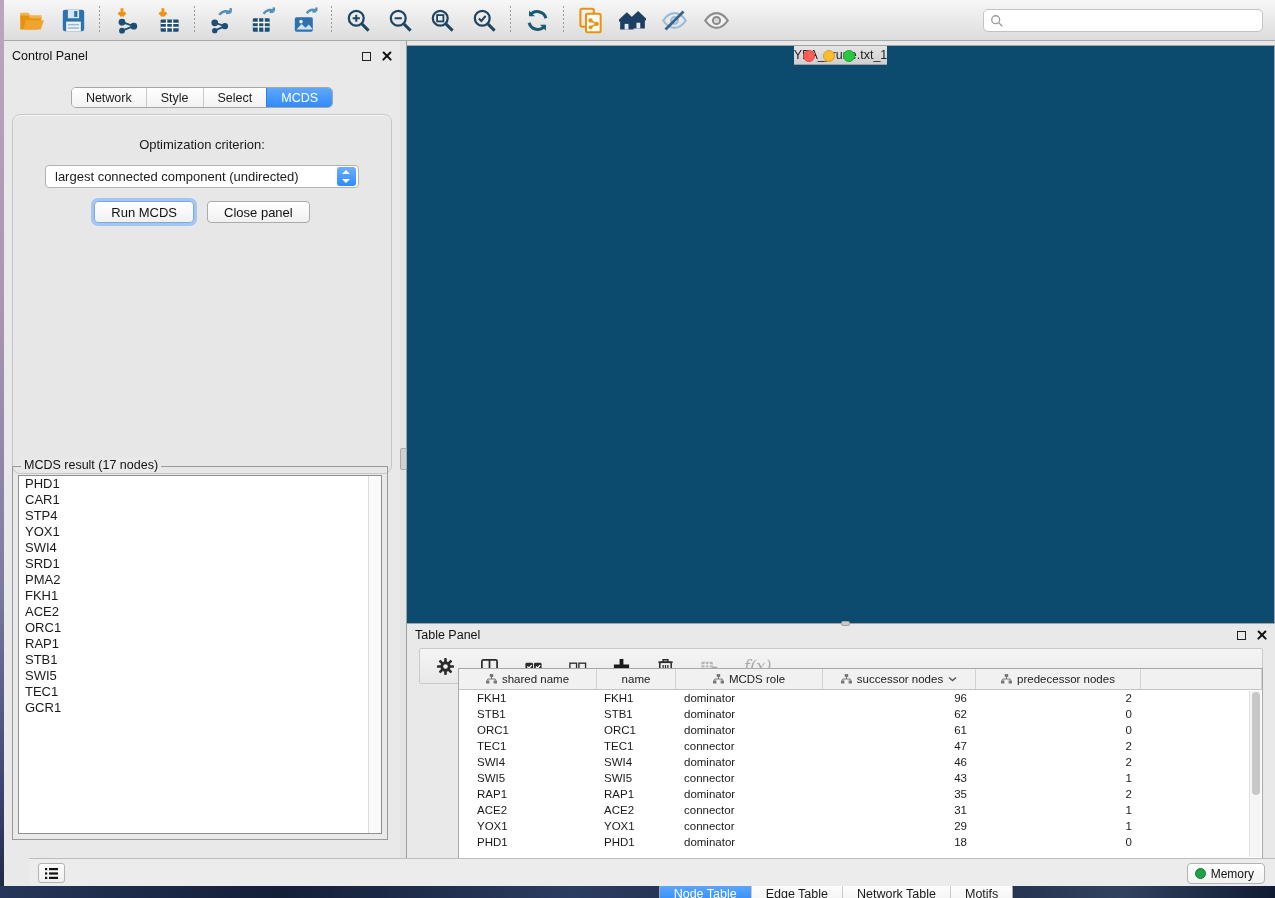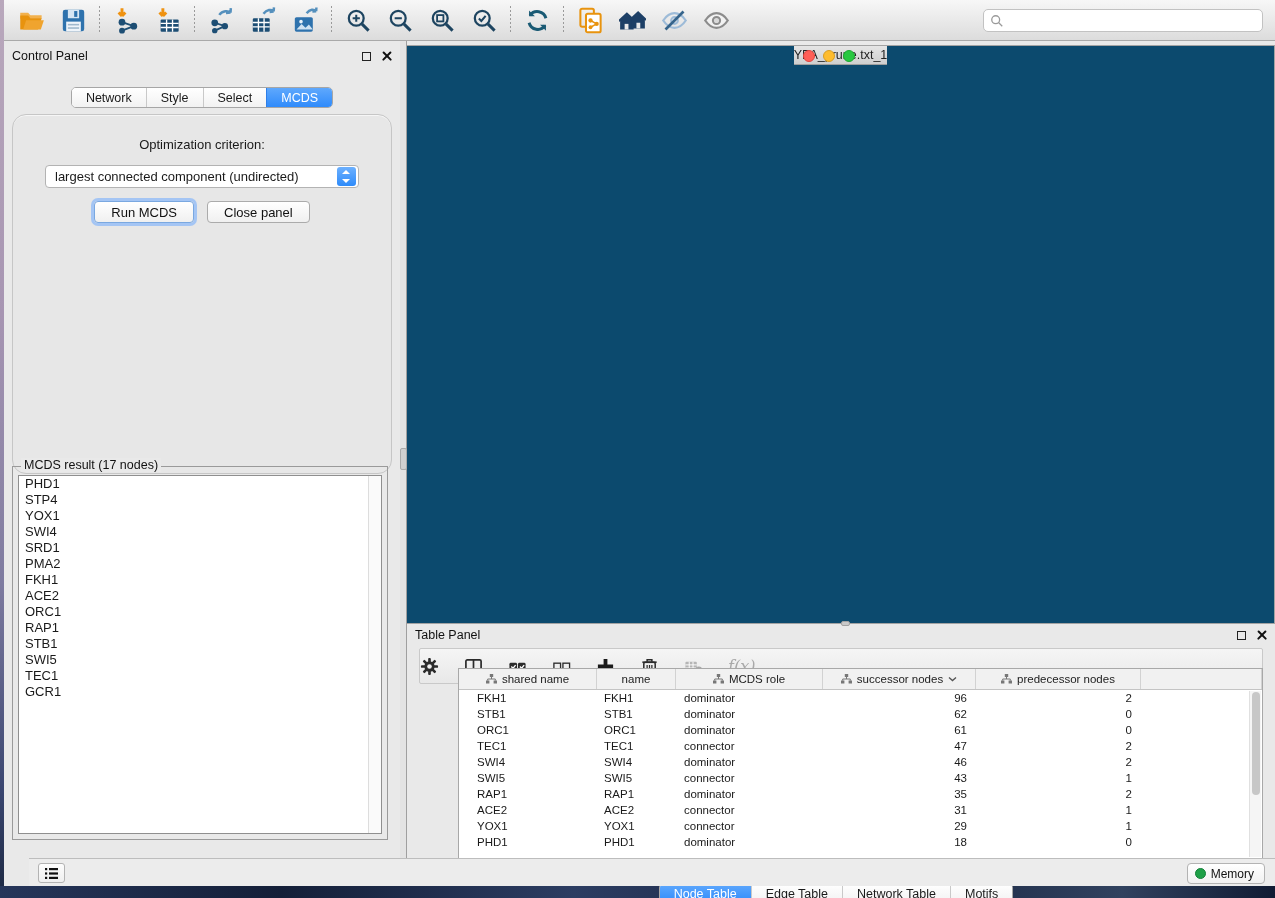--- a/index.html
+++ b/index.html
@@ -48,21 +48,21 @@
   .seg-bar { display:flex; justify-content:center; margin-top:4px; }
   .seg-group { display:flex; border:1px solid #a6a6a6; border-radius:5px; overflow:hidden;
     background:#fff; height:21px;margin-top:16px; }
   .seg { padding:0 14px; display:flex; align-items:center; font-size:12.5px; color:#1a1a1a;
     border-left:1px solid #c9c9c9; background:linear-gradient(180deg,#ffffff,#f2f2f2); }
   .seg:first-child { border-left:0; }
   .seg.active { background:linear-gradient(180deg,#5fa8fd,#2f8bfb); color:#fff;
     border-left-color:#2f7fe8; }
 
   #mcds-box { margin:6px 8px 0 8px; height:360px; background:#e7e7e7;
-    border:1px solid #c6c6c6; border-radius:14px; box-shadow:inset 0 1px 0 #f6f6f6; }
+    border:1px solid #c6c6c6; border-radius:8px; box-shadow:inset 0 1px 0 #f6f6f6; }
   #opt-label { text-align:center; margin-top:22px; font-size:13px; }
   #criterion-select { width:314px; height:23px; margin:13px auto 0 auto; background:#fff;
     border:1px solid #b3b3b3; border-radius:4px; display:flex; align-items:center; position:relative; }
   #criterion-select .val { flex:1; padding-left:9px; font-size:13px; white-space:nowrap; }
   #criterion-select .stepper { width:19px; height:19px; margin-right:2px; border-radius:3px;
     background:linear-gradient(180deg,#6cb0fe,#2e8bfa); position:relative; }
   .stepper i { position:absolute; left:5px; width:0; height:0; border-left:4.5px solid transparent;
     border-right:4.5px solid transparent; }
   .stepper .up { top:3px; border-bottom:4.5px solid #fff; }
   .stepper .down { bottom:3px; border-top:4.5px solid #fff; }
@@ -96,21 +96,21 @@
   #net-title { font-size:12.5px; color:#222; }
   #net-canvas { flex:1; position:relative; overflow:hidden; background:#fff; }
   #net-canvas svg { position:absolute; left:0; top:0; }
 
   
   #table-panel { flex:1; background:#e9e9e9; position:relative; }
   #h-splitter-handle { position:absolute; top:-3px; left:50%; width:9px; height:5px;
     background:#c9c9c9; border:1px solid #a2a2a2; border-radius:2px; }
   #table-toolbar { margin:2px 12px 0 12px; height:36px;
     background:linear-gradient(180deg,#f5f5f5,#e8e8e8); border:1px solid #c9c9c9; border-radius:2px;
-    display:flex; align-items:center; gap:25px; }
+    display:flex; align-items:center; padding-left:16px; gap:25px; }
   .ttbtn { border:0; background:transparent; display:flex; align-items:center; }
   .ttbtn svg { width:19px; height:19px; }
   #fx-btn { font-family:"DejaVu Serif","Liberation Serif",serif; font-style:italic;
     font-size:16px; color:#a9a9a9; }
 
   #node-table { position:absolute; left:19px; right:12px; top:44px; height:191px;
     background:#fff; border:1px solid #a8a8a8; overflow:hidden;margin-left:32px; }
   .thead { display:flex; height:21px; background:#f1f1f1; border-bottom:1px solid #c4c4c4; }
   .th { display:flex; align-items:center; justify-content:center; gap:5px; font-size:11.5px;
     color:#222; border-right:1px solid #d2d2d2; overflow:hidden; white-space:nowrap; }
@@ -331,20 +331,21 @@
         <div id="btn-row">
           <button class="push-btn focused">Run MCDS</button>
           <button class="push-btn">Close panel</button>
         </div>
       </div>
       <div id="result-fieldset">
         <span id="result-legend">MCDS result (17 nodes)</span>
         <div id="mcds-list">
           <div class="scroll-col"></div>
         <div class="mcds-item">PHD1</div>
+            <div class="mcds-item">CAR1</div>
             <div class="mcds-item">STP4</div>
             <div class="mcds-item">YOX1</div>
             <div class="mcds-item">SWI4</div>
             <div class="mcds-item">SRD1</div>
             <div class="mcds-item">PMA2</div>
             <div class="mcds-item">FKH1</div>
             <div class="mcds-item">ACE2</div>
             <div class="mcds-item">ORC1</div>
             <div class="mcds-item">RAP1</div>
             <div class="mcds-item">STB1</div>

